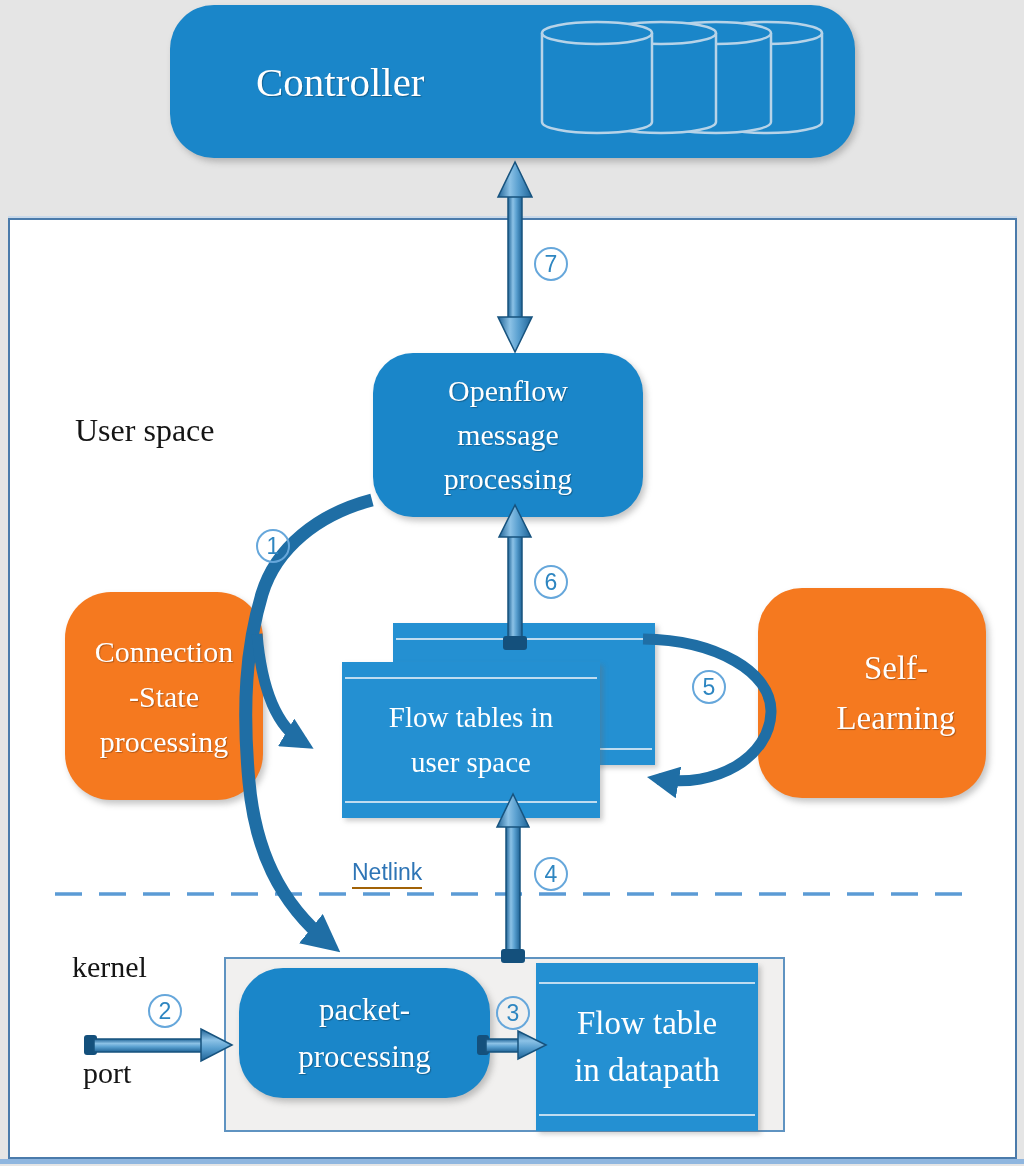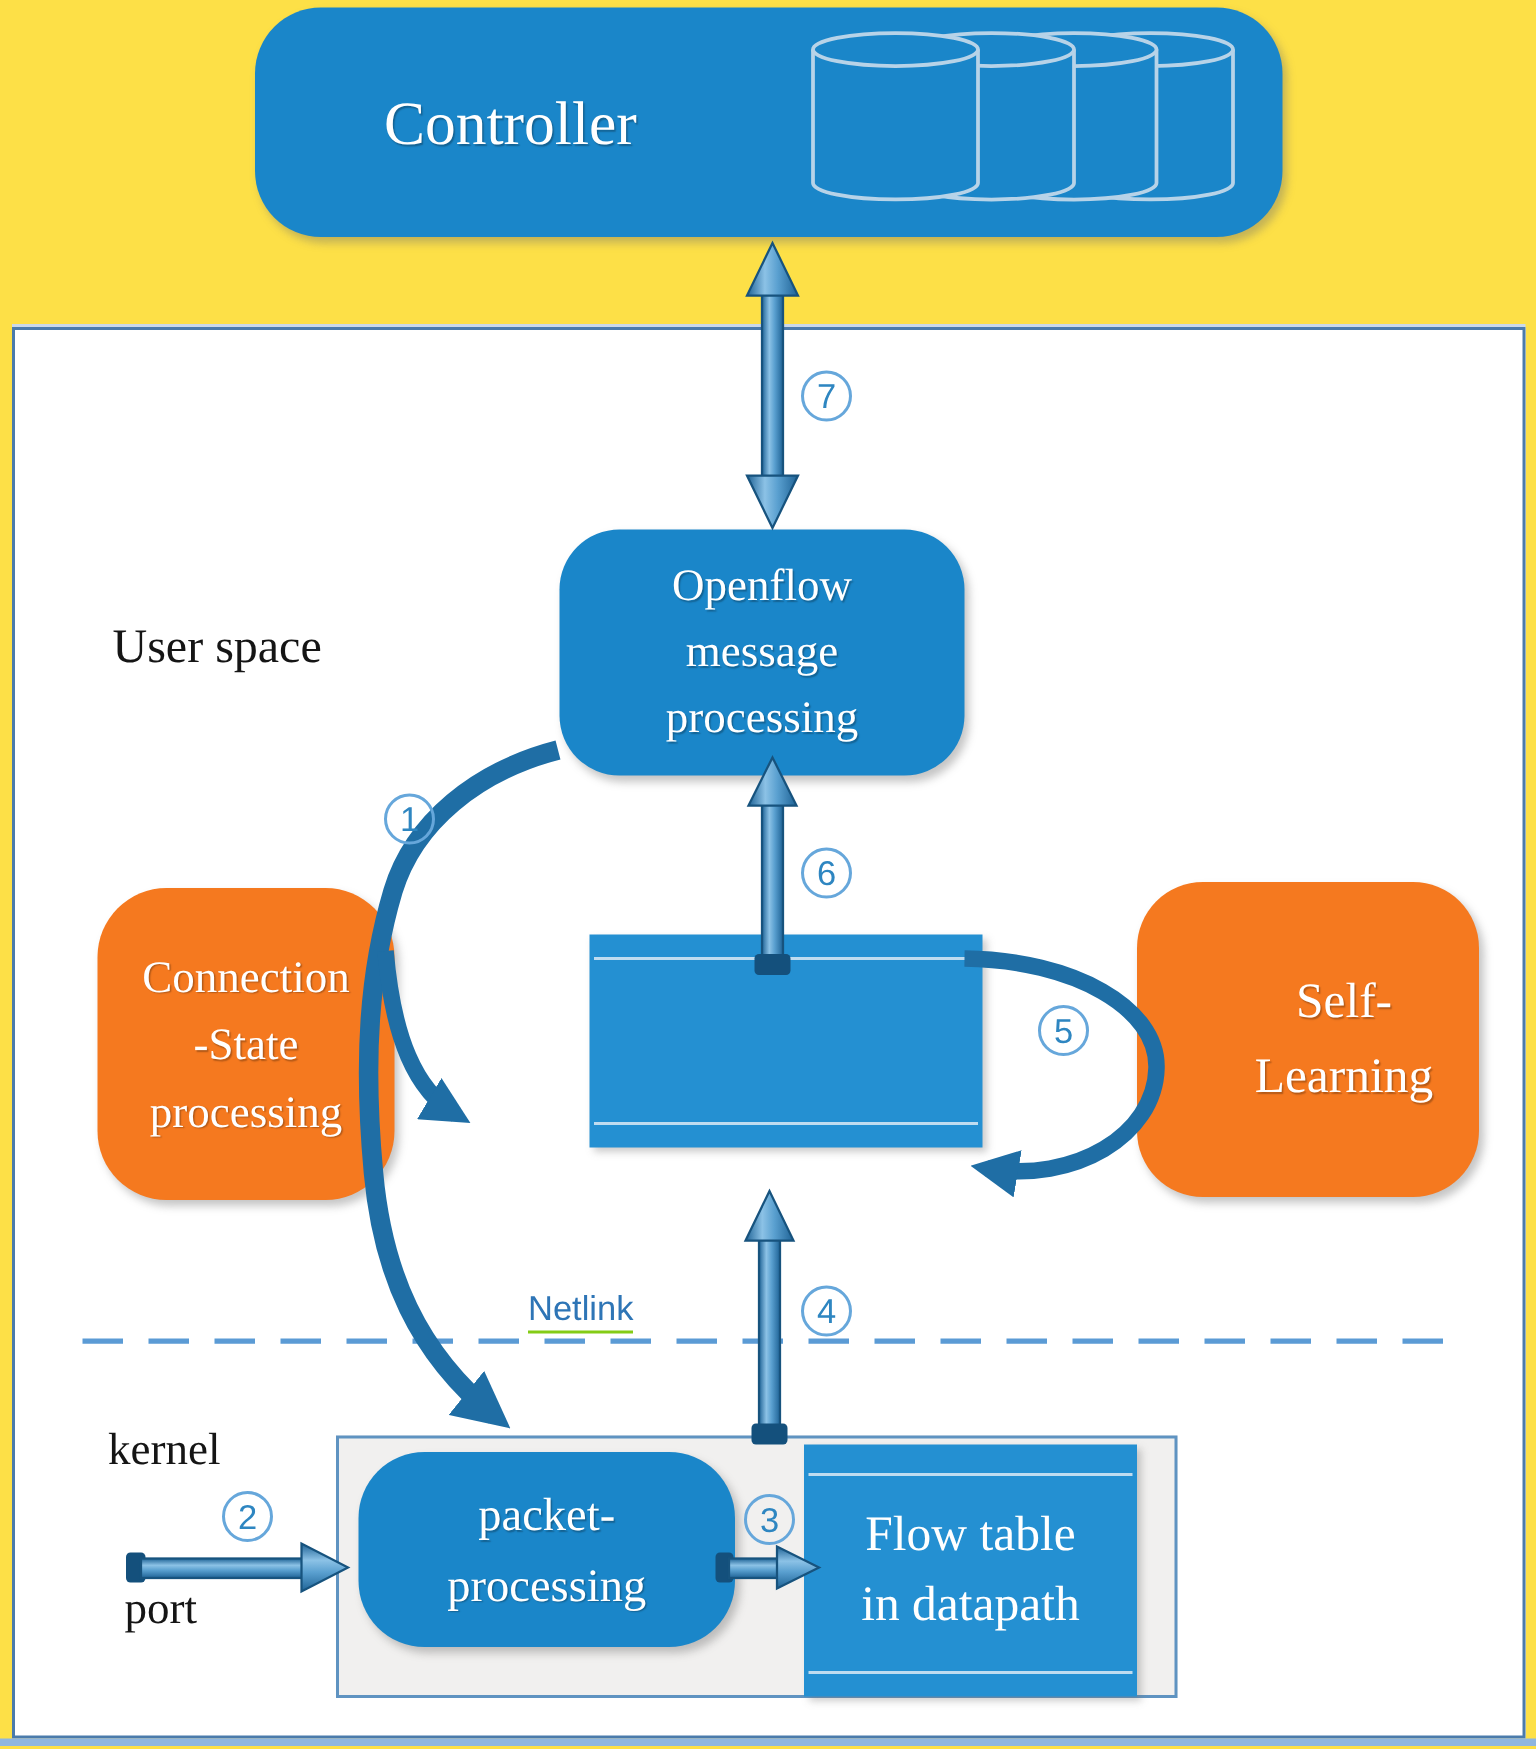--- a/index.html
+++ b/index.html
@@ -1,16 +1,16 @@
 <!DOCTYPE html>
 <html><head>
 <meta charset="utf-8">
 <style>
   html,body{margin:0;padding:0;background:#fff;}
-  .stage{position:relative;width:1024px;height:1166px;background:#fde047;overflow:hidden;
+  .stage{position:relative;width:1024px;height:1166px;background:#e5e5e5;overflow:hidden;
          font-family:"Liberation Serif", serif;}
 
   
   .outer-box{position:absolute;left:8px;top:218px;width:1005px;height:937px;
              border:2px solid #4b7bab;background:#ffffff;box-shadow:0 -2px 0 #c9d9ea;}
   .bottom-strip{position:absolute;left:0;top:1159px;width:1024px;height:5px;background:#8fb6df;}
   .kernel-container{position:absolute;left:224px;top:957px;width:557px;height:171px;
                     background:#f1f0ef;border:2px solid #5f93c1;}
 
   
@@ -42,21 +42,21 @@
   .ft-front{left:342px;top:662px;width:258px;height:156px;font-size:29px;line-height:45px;}
   .ft-datapath{left:536px;top:963px;width:222px;height:168px;font-size:33px;line-height:47px;}
   .ft-datapath .tl-top{top:19px;}
 
   
   .plain-label{position:absolute;color:#151515;}
   .user-space-label{left:75px;top:412px;font-size:32px;}
   .kernel-label{left:72px;top:950px;font-size:30px;}
   .port-label{left:83px;top:1056px;font-size:30px;}
   .netlink-label{position:absolute;left:352px;top:859px;font-size:23px;color:#2e75b6;
-                 font-family:"Liberation Sans", sans-serif;border-bottom:2px solid #84cc16;
+                 font-family:"Liberation Sans", sans-serif;border-bottom:2px solid #a16207;
                  padding-bottom:1px;}
 
   
   .step{position:absolute;width:30px;height:30px;border:2px solid #66a7db;border-radius:50%;
         color:#2e86c1;font-size:23px;line-height:30px;text-align:center;background:rgba(255,255,255,.0);
         font-family:"Liberation Sans", sans-serif;}
 
   svg.layer{position:absolute;left:0;top:0;pointer-events:none;}
 </style>
 </head>
@@ -86,20 +86,26 @@
   </div>
 
   <div class="node orange self-learning">
     <span class="bl">Self-</span>
     <span class="bl">Learning</span>
   </div>
 
   <div class="table-box ft-back">
     <div class="tline tl-top"></div>
     <div class="tline tl-bot"></div>
+  </div>
+  <div class="table-box ft-front">
+    <div class="tline tl-top"></div>
+    <div class="tline tl-bot"></div>
+    <span class="bl">Flow tables in</span>
+    <span class="bl">user space</span>
   </div>
 
   <div class="node blue packet">
     <span class="bl">packet-</span>
     <span class="bl">processing</span>
   </div>
 
   <div class="table-box ft-datapath">
     <div class="tline tl-top"></div>
     <div class="tline tl-bot"></div>

